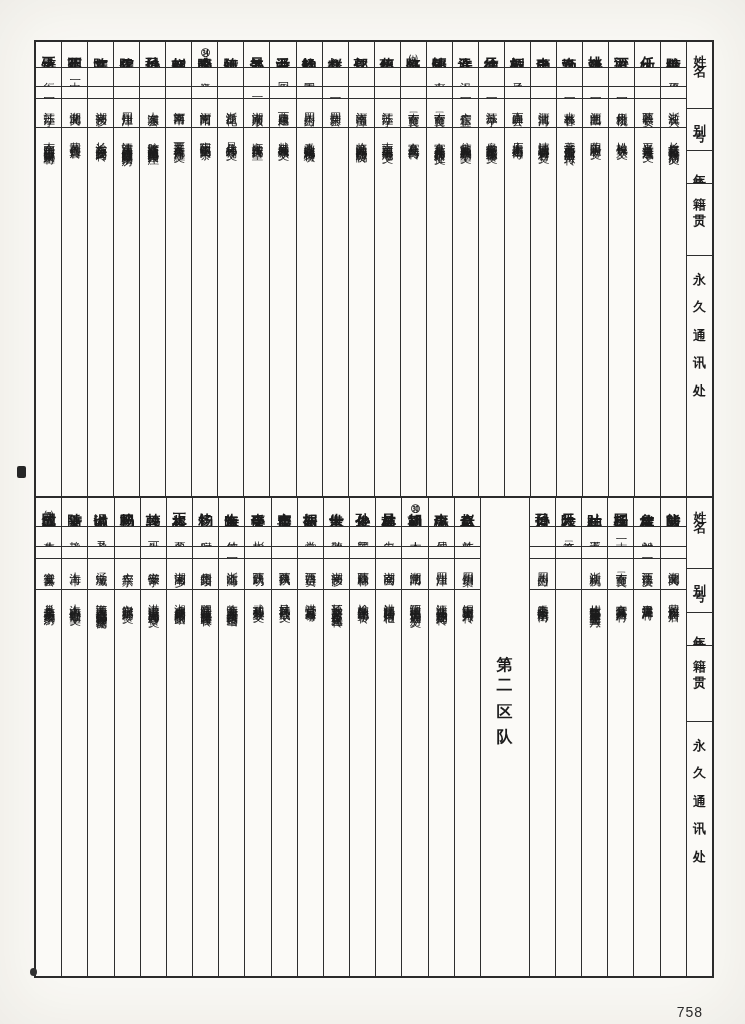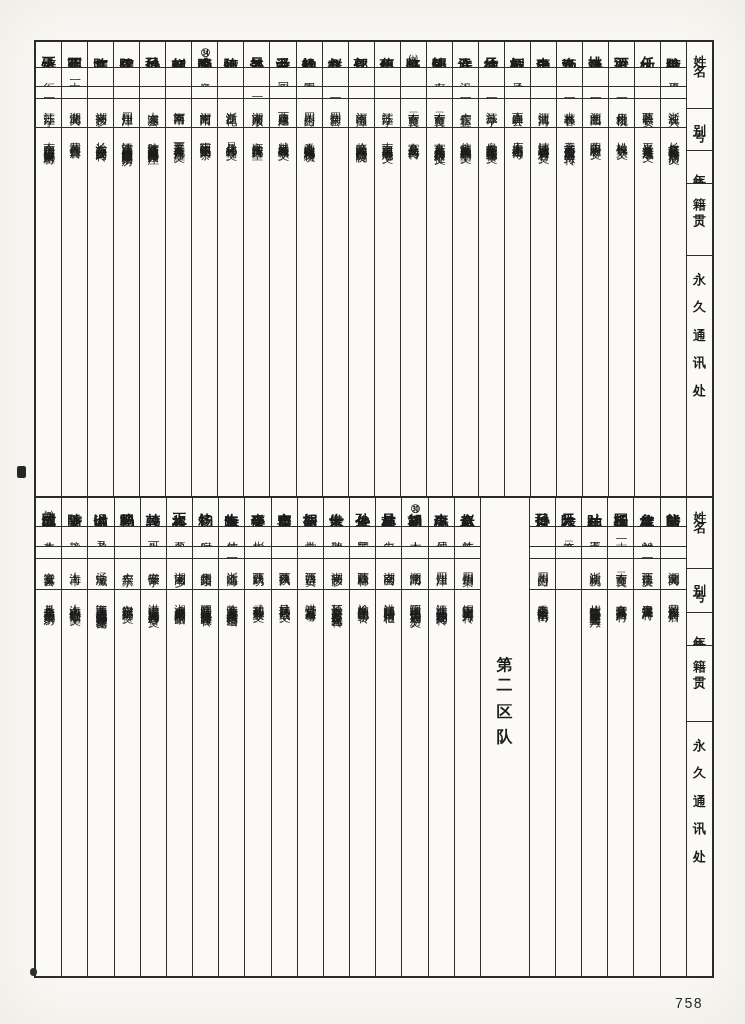--- a/index.html
+++ b/index.html
@@ -70,23 +70,23 @@
   .hdr .vtext { font-size:13px; font-weight:bold; }
   .ls-name .vtext   { letter-spacing:9px; }
   .ls-alias .vtext  { letter-spacing:6px; }
   .ls-age .vtext    { letter-spacing:3px; }
   .ls-native .vtext { letter-spacing:16px; }
   .ls-addr .vtext   { letter-spacing:28px; height:auto; }
 
   .divider-text { font-size:16px; font-weight:bold; letter-spacing:24px; }
 
   .page-number {
-    position:absolute; right:42px; bottom:12px;
+    position:absolute; right:42px; bottom:4px;
     font-size:14px; letter-spacing:1px; color:#2a2a2a;
-    font-family:Liberation Mono, monospace;
+    font-family:Liberation Sans, sans-serif;
   }
   .smudge-1 {
     position:absolute; left:17px; top:466px;
     width:9px; height:12px; background:#262626; border-radius:2px;
   }
   .smudge-2 {
     position:absolute; left:30px; top:968px;
     width:7px; height:8px; background:#303030; border-radius:50%;
   }
 </style>

